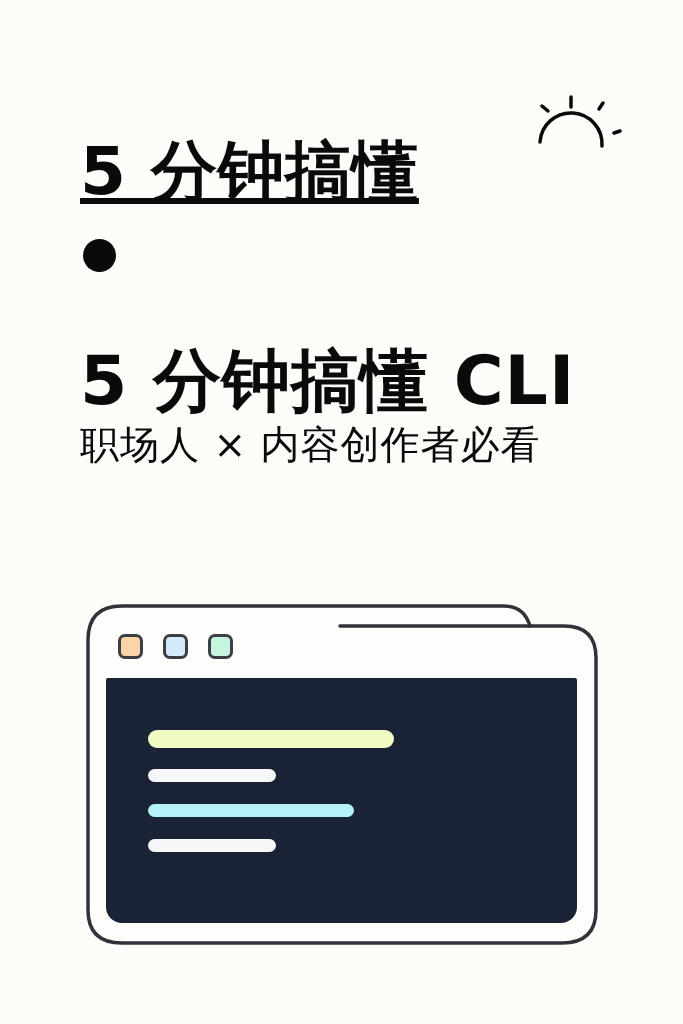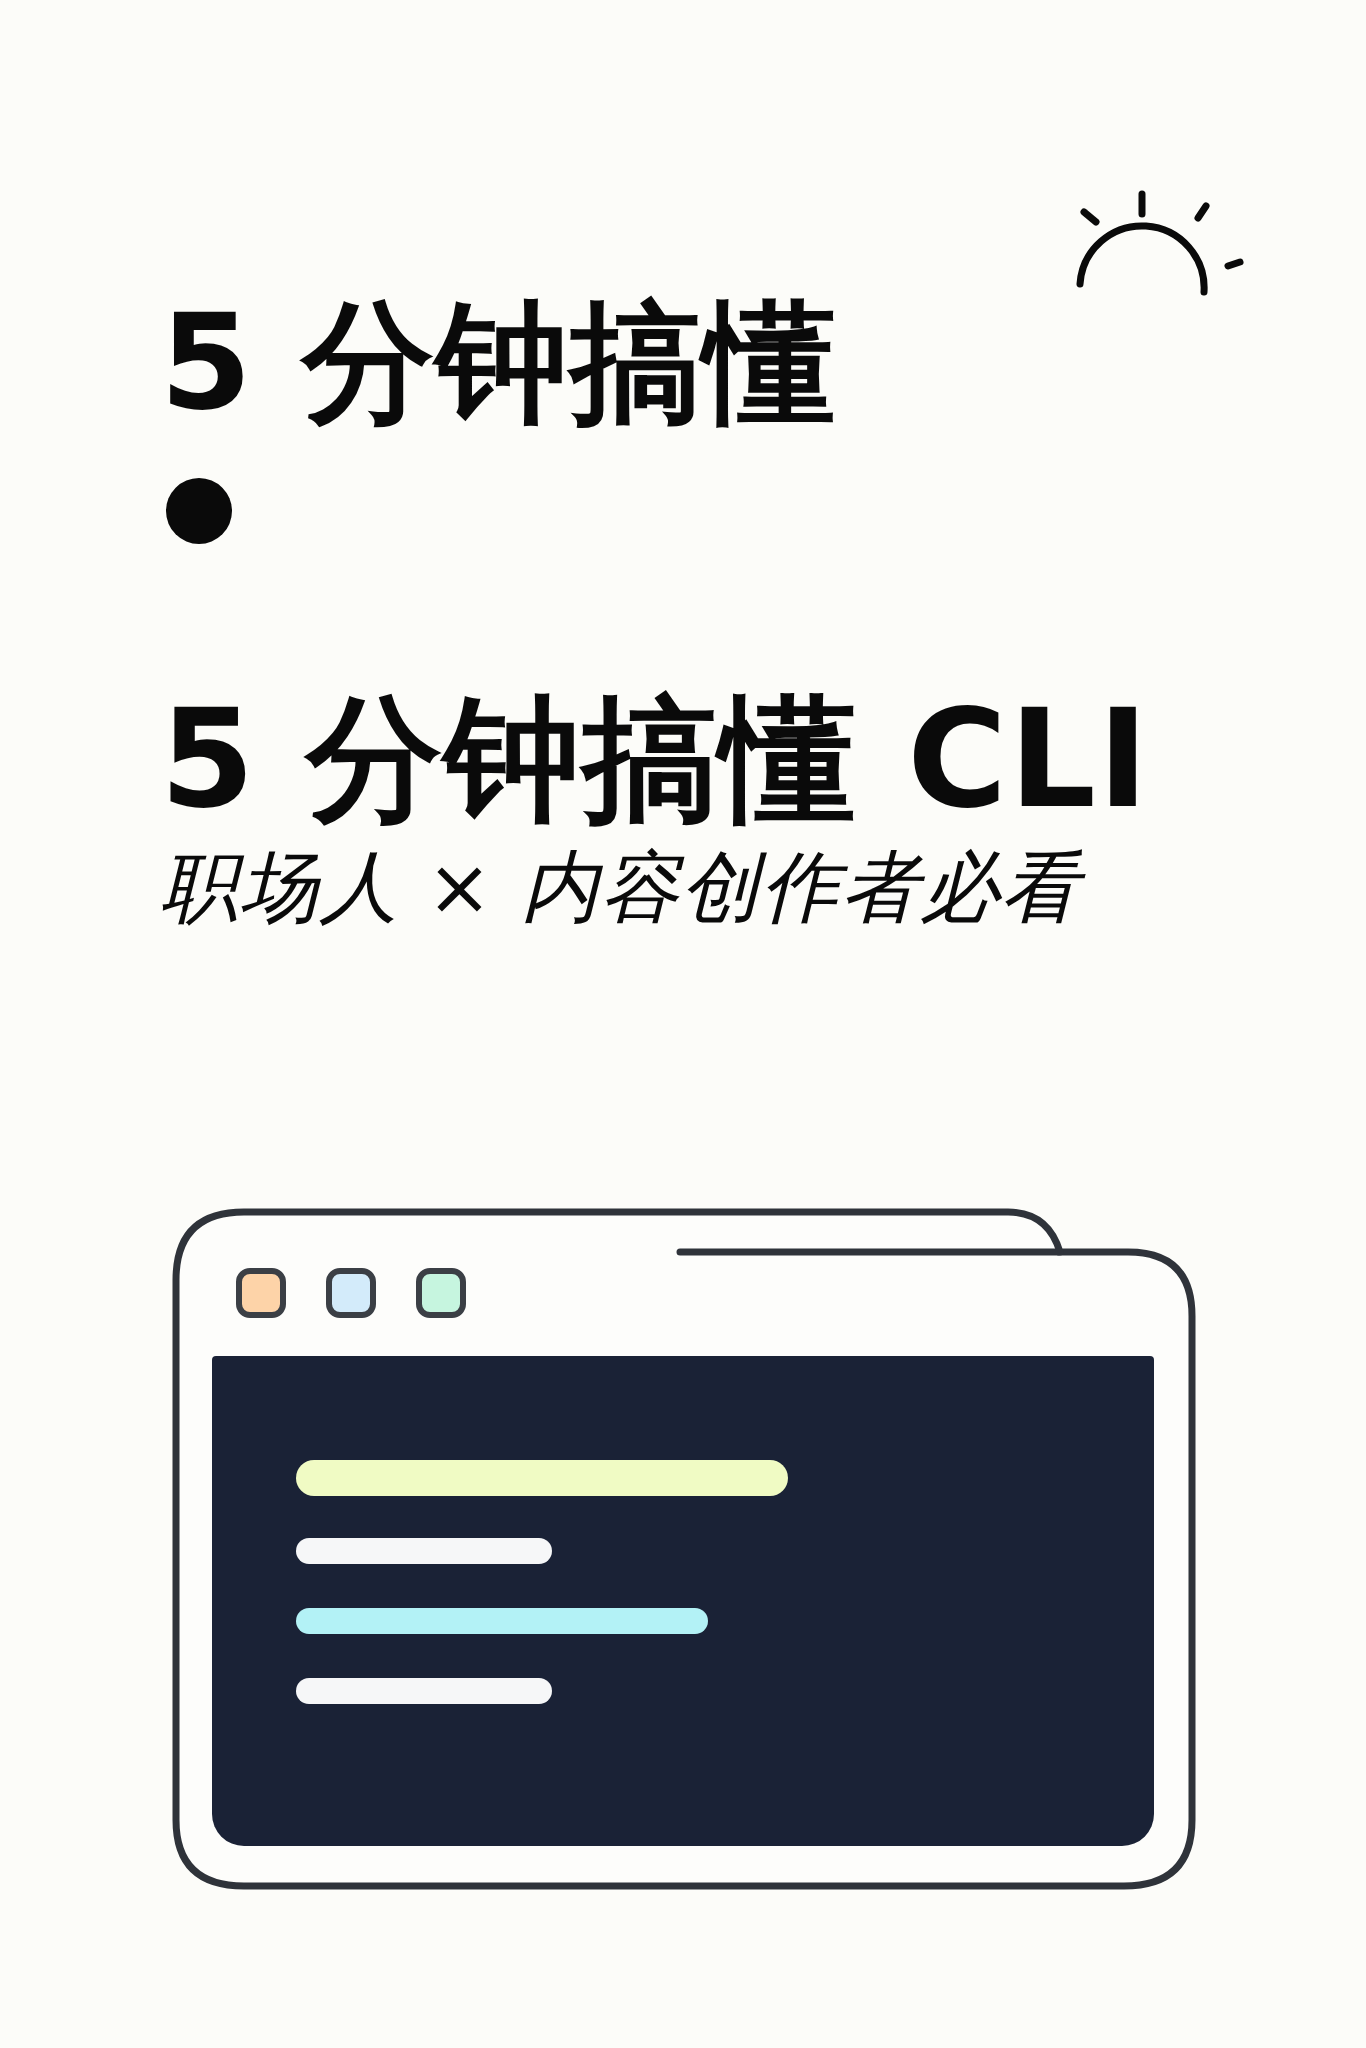--- a/index.html
+++ b/index.html
@@ -7,31 +7,30 @@
     width: 683px; height: 1024px; position: relative; overflow: hidden;
     background: #fcfcf9;
     font-family: "DejaVu Sans", "Liberation Sans", sans-serif;
     color: #0a0a0a;
   }
   .title {
     position: absolute; left: 80px; margin: 0;
     font-weight: 700; font-size: 66px; line-height: 80px; letter-spacing: 1px;
     white-space: nowrap;
   }
-  #title1 { top: 142px; }
+  #title1 { top: 132px; text-decoration: underline; }
   #title2 { top: 313px; font-size: 68px; margin-top: 28px; }
   .bullet {
     position: absolute; left: 83px; top: 239px; width: 33px; height: 33px;
     border-radius: 50%; background: #0a0a0a;
   }
   .subtitle {
     position: absolute; left: 80px; top: 420px; margin: 0;
     font-size: 39px; line-height: 50px; font-weight: 400; white-space: nowrap;
     letter-spacing: 1px;
-    font-style: italic;
   }
   .sun { position: absolute; left: 530px; top: 90px; width: 100px; height: 70px; }
   .window { position: absolute; left: 84px; top: 600px; width: 520px; height: 348px; }
   .window svg.frame { position: absolute; left: 0; top: 0; }
   .dot {
     position: absolute; top: 34px; width: 19px; height: 19px;
     border: 3px solid #3b3f45; border-radius: 7px; box-sizing: content-box;
   }
   .terminal {
     position: absolute; left: 22px; top: 78px; width: 471px; height: 245px;

